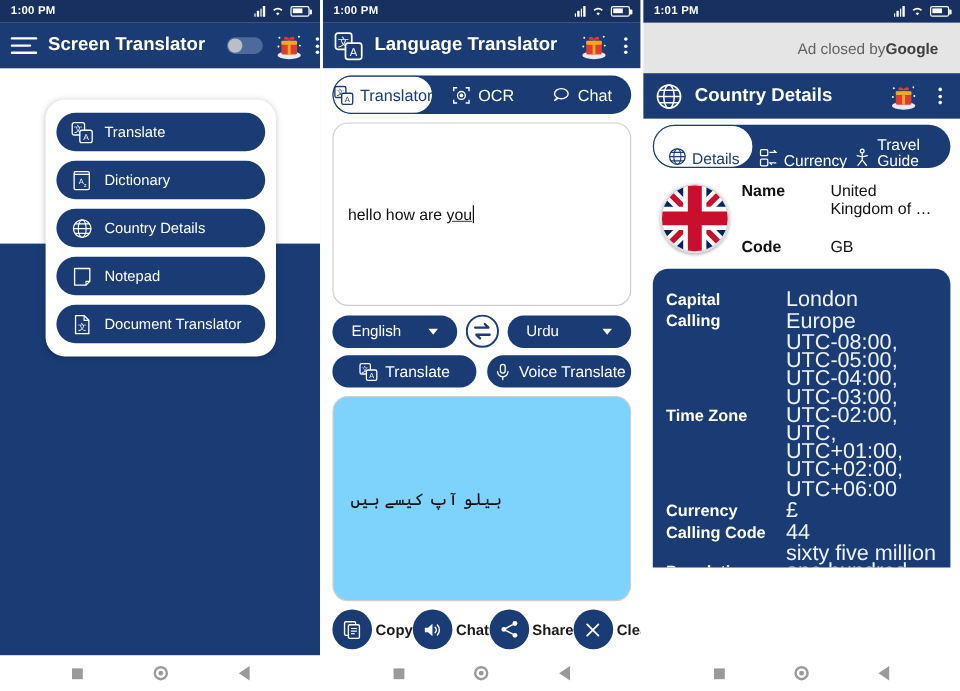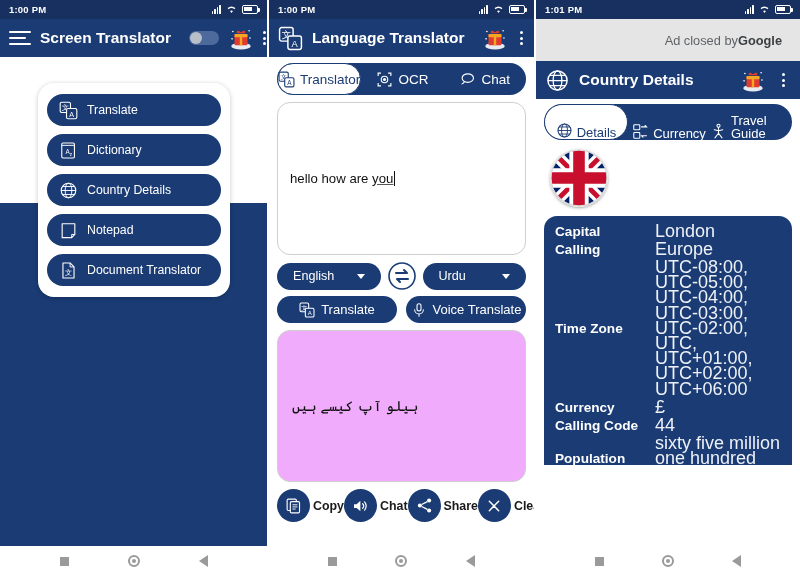--- a/index.html
+++ b/index.html
@@ -130,22 +130,22 @@
 
   .actionrow { margin-top: 6px; display: flex; gap: 9px; }
   .actbtn {
     flex: 1 1 0; height: 27px; background: #1a3b74; color: #fff;
     border-radius: 16px; display: flex; align-items: center; justify-content: center;
     gap: 6px; font-size: 13px; cursor: pointer;
   }
   .actbtn .ai { width: 16px; height: 16px; flex: none; }
 
   .outbox {
-    margin-top: 7px; background: #f0abfc; border: 1px solid #cfcfcf;
-    border-radius: 13px; height: 152px; padding: 10px 14px;
+    margin-top: 7px; background: #7dd3fc; border: 1px solid #cfcfcf;
+    border-radius: 13px; height: 171px; padding: 10px 14px;
     display: flex; align-items: center; justify-content: flex-end;
     direction: rtl; font-size: 14px; color: #111;
   }
   .bottomtools { margin-top: 7px; display: flex; justify-content: space-around; align-items: flex-start; }
   .tool { display: flex; flex-direction: row; align-items: center; gap: 3px; cursor: pointer; }
   .tool-circ {
     width: 33px; height: 33px; border-radius: 50%; background: #1a3b74;
     display: flex; align-items: center; justify-content: center;
   }
   .tool-lbl { font-size: 12.4px; color: #1a1a1a; font-weight: bold; }
@@ -171,21 +171,21 @@
     width: 58px; height: 58px; border-radius: 50%; flex: none; overflow: hidden;
     box-shadow: 0 1px 3px rgba(0,0,0,.35);
   }
   .nc-table { flex: 1 1 auto; }
   .nc-row { display: flex; align-items: flex-start; gap: 10px; padding: 2px 0; }
   .nc-k { width: 64px; flex: none; font-size: 13.3px; color: #111; font-weight: bold; }
   .nc-v { font-size: 13.3px; color: #111; line-height: 15px; }
 
   .detail-card {
     background: #1a3b74; border-radius: 13px 13px 0 0; color: #fff;
-    margin-top: 5px; padding: 6px 11px 0; height: 249px; overflow: hidden;
+    margin-top: 5px; padding: 16px 11px 0; height: 249px; overflow: hidden;
   }
   .d-row { display: flex; align-items: center; gap: 8px; padding: 1.5px 0; }
   .d-k { width: 92px; flex: none; font-size: 13.6px; font-weight: bold; }
   .d-v { font-size: 18px; line-height: 15.2px; color: #eef1f6; }
 </style>
 </head>
 <body>
 
 <div class="screens">
 
@@ -543,20 +543,30 @@
             </defs>
           <g clip-path="url(#cc)">
             <rect width="60" height="60" fill="#012169"></rect>
             <path d="M0 0l60 60M60 0L0 60" stroke="#fff" stroke-width="12"></path>
             <path d="M0 0l60 60M60 0L0 60" stroke="#C8102E" stroke-width="5"></path>
             <path d="M30 0v60M0 30h60" stroke="#fff" stroke-width="20"></path>
             <path d="M30 0v60M0 30h60" stroke="#C8102E" stroke-width="12"></path>
           </g>
           <circle cx="30" cy="30" r="29" fill="none" stroke="#d8d8d8" stroke-width="1.4"></circle>
         </svg>
+        <div class="nc-table">
+          <div class="nc-row">
+            <div class="nc-k">Name</div>
+            <div class="nc-v">United Kingdom of …</div>
+          </div>
+          <div class="nc-row" style="margin-top:13px">
+            <div class="nc-k">Code</div>
+            <div class="nc-v">GB</div>
+          </div>
+        </div>
       </div>
 
       <div class="detail-card">
         <div class="d-row">
           <div class="d-k">Capital</div>
           <div class="d-v">London</div>
         </div>
         <div class="d-row">
           <div class="d-k">Calling</div>
           <div class="d-v">Europe</div>

